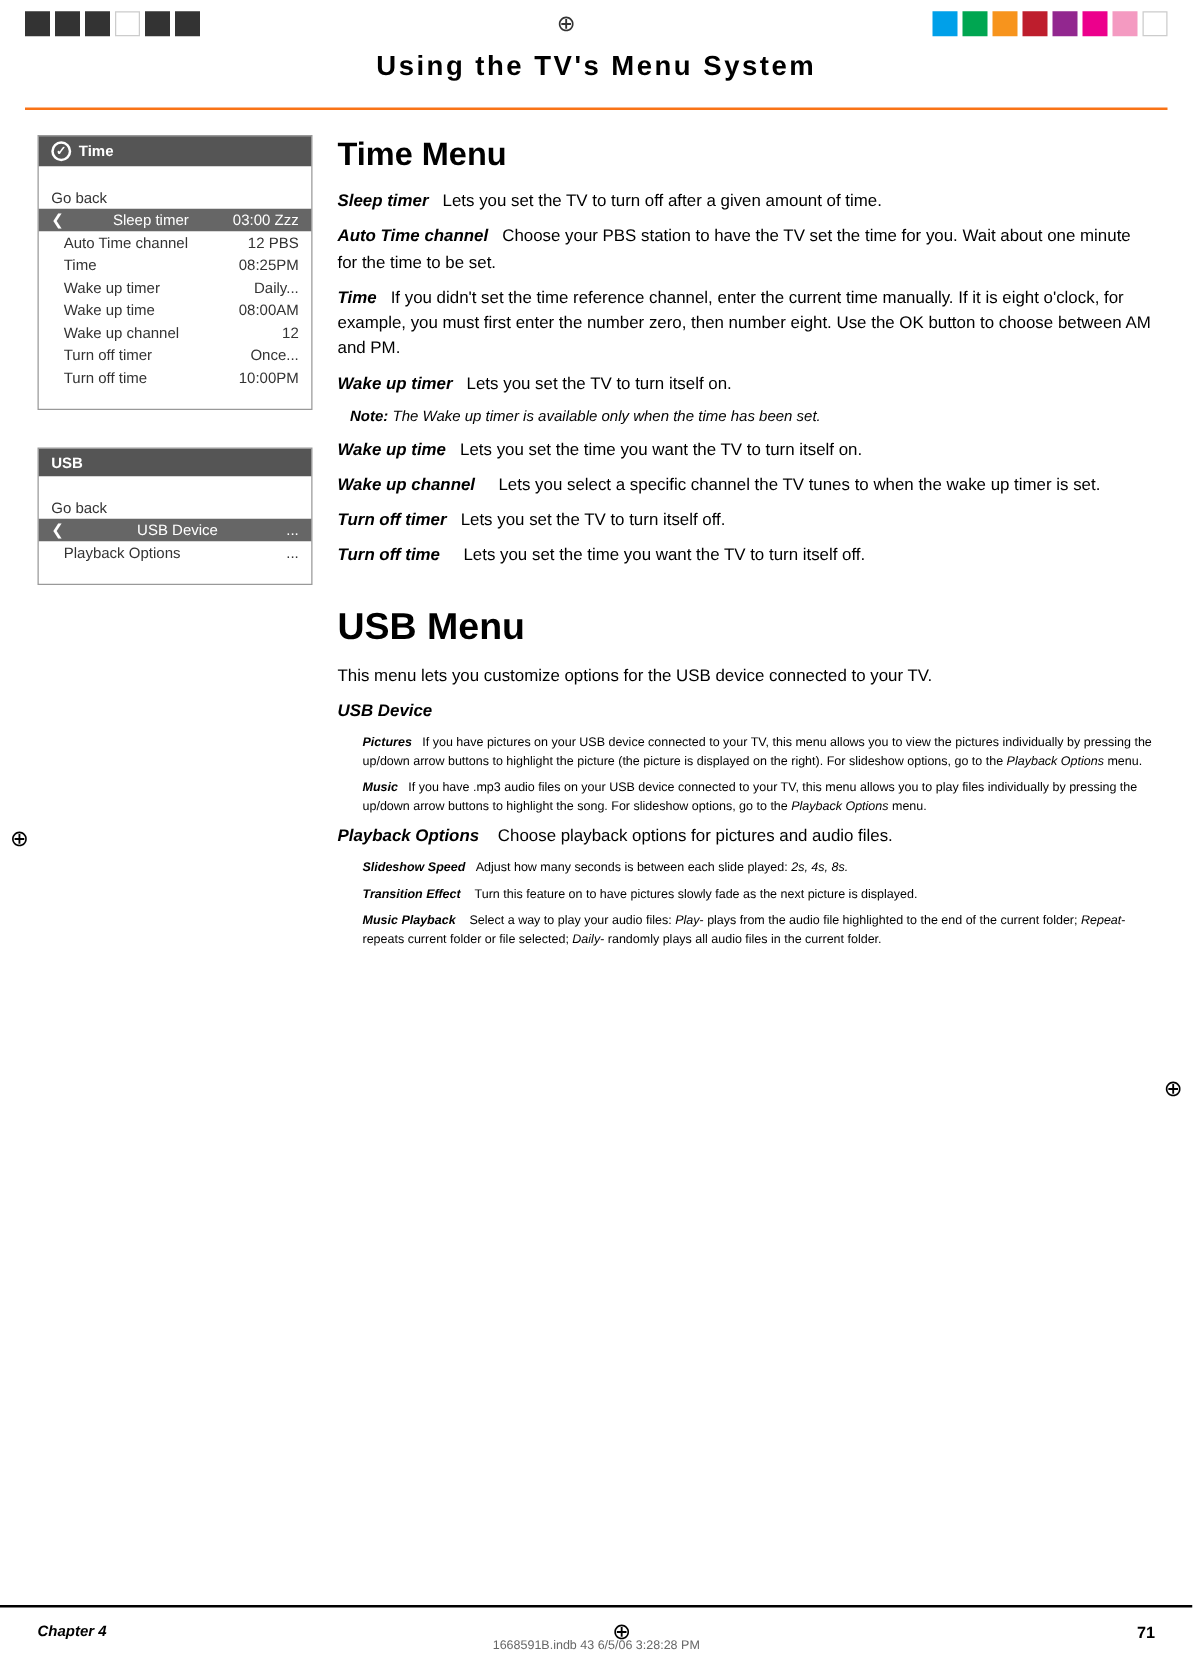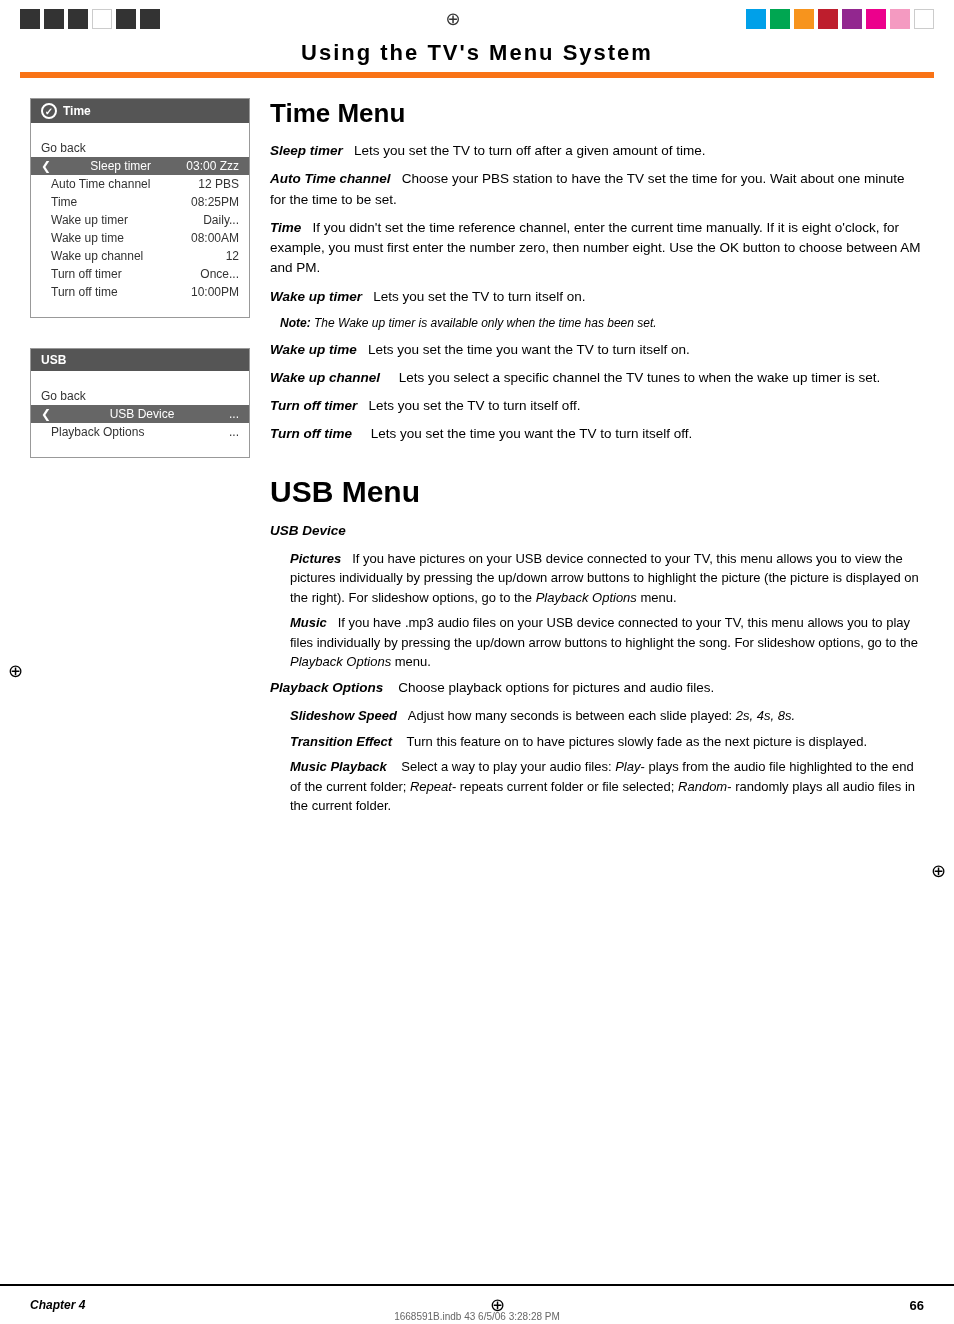--- a/index.html
+++ b/index.html
@@ -35,22 +35,22 @@
     .reg-marks-right {
       display: flex; gap: 4px;
     }
     .color-bar {
       width: 20px; height: 20px;
     }
 
     
     .page-title-bar {
       text-align: center;
-      padding: 10px 20px 6px;
-      border-bottom: 6px solid #f97316;
+      padding: 10px 20px 20px;
+      border-bottom: 2px solid #f97316;
       margin: 0 20px;
     }
     .page-title-bar h1 {
       font-size: 22px;
       font-weight: bold;
       font-family: Arial, Helvetica, sans-serif;
       letter-spacing: 2px;
     }
 
     
@@ -173,21 +173,21 @@
       font-size: 13px;
     }
     .bottom-cross {
       font-size: 18px;
     }
 
     
     .sub-desc {
       padding-left: 20px;
       margin-bottom: 6px;
-      font-size: 13px;
+      font-size: 10px;
       line-height: 1.5;
     }
     .sub-desc .term {
       font-weight: bold;
       font-style: italic;
     }
 
     
     .right-top { margin-bottom: 30px; }
     .right-bottom { }
@@ -359,20 +359,23 @@
 
       <div class="desc-block">
         <span class="term">Turn off time</span>
         &nbsp;&nbsp;&nbsp;&nbsp;Lets you set the time you want the TV to turn itself off.
       </div>
     </div>
 
     <div class="right-bottom usb-section">
       <h2 class="section-title usb">USB Menu</h2>
 
+      <div class="desc-block">
+        <span>This menu lets you customize options for the USB device connected to your TV.</span>
+      </div>
 
       <div class="desc-block">
         <strong><em>USB Device</em></strong>
       </div>
 
       <div class="sub-desc">
         <span class="term">Pictures</span>
         &nbsp;&nbsp;If you have pictures on your USB device connected to your TV, this menu allows you to view the pictures individually by pressing the up/down arrow buttons to highlight the picture (the picture is displayed on the right). For slideshow options, go to the <em>Playback Options</em> menu.
       </div>
 
@@ -391,32 +394,32 @@
         &nbsp;&nbsp;Adjust how many seconds is between each slide played: <em>2s, 4s, 8s.</em>
       </div>
 
       <div class="sub-desc">
         <span class="term">Transition Effect</span>
         &nbsp;&nbsp;&nbsp;Turn this feature on to have pictures slowly fade as the next picture is displayed.
       </div>
 
       <div class="sub-desc">
         <span class="term">Music Playback</span>
-        &nbsp;&nbsp;&nbsp;Select a way to play your audio files: <em>Play</em>- plays from the audio file highlighted to the end of the current folder; <em>Repeat</em>- repeats current folder or file selected; <em>Random</em>- randomly plays all audio files in the current folder.
+        &nbsp;&nbsp;&nbsp;Select a way to play your audio files: <em>Play</em>- plays from the audio file highlighted to the end of the current folder; <em>Repeat</em>- repeats current folder or file selected; <em>Daily</em>- randomly plays all audio files in the current folder.
       </div>
     </div>
 
   </div>
 
 </div>
 
 <div class="cross-left" style="top: 660px;">⊕</div>
 <div class="cross-right" style="top: 860px;">⊕</div>
 
 <div style="position:absolute; bottom:0; left:0; right:0; padding: 8px 30px; border-top: 2px solid #000; display:flex; justify-content:space-between; align-items:center;">
   <span class="chapter-label">Chapter 4</span>
   <div class="bottom-cross">⊕</div>
-  <span class="page-number">66</span>
+  <span class="page-number">71</span>
 </div>
 
 <div style="position:absolute; bottom:2px; left:50%; transform:translateX(-50%); font-size:10px; color:#666; white-space:nowrap;">
   <span>1668591B.indb   43                                                                6/5/06  3:28:28 PM</span>
 </div>
 
 </body></html>

